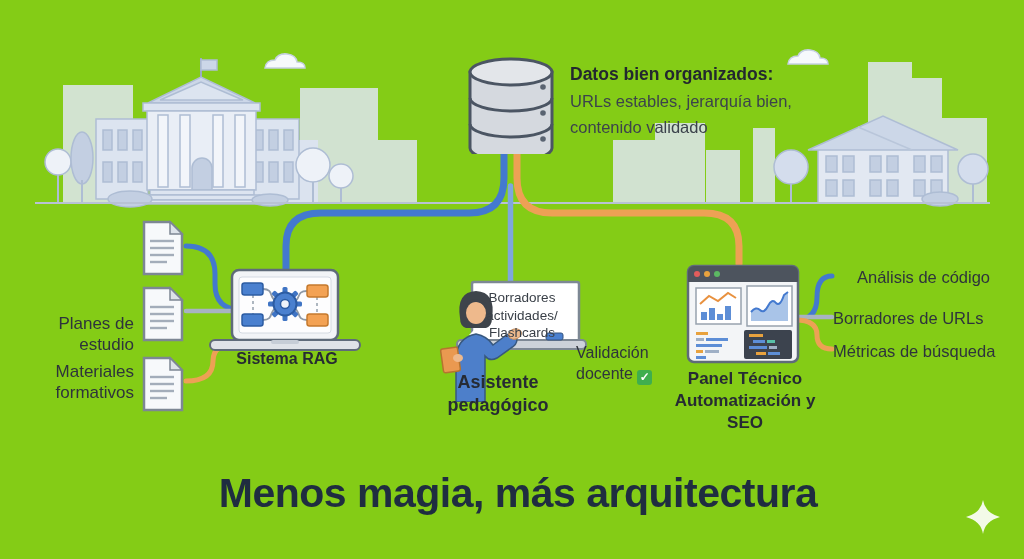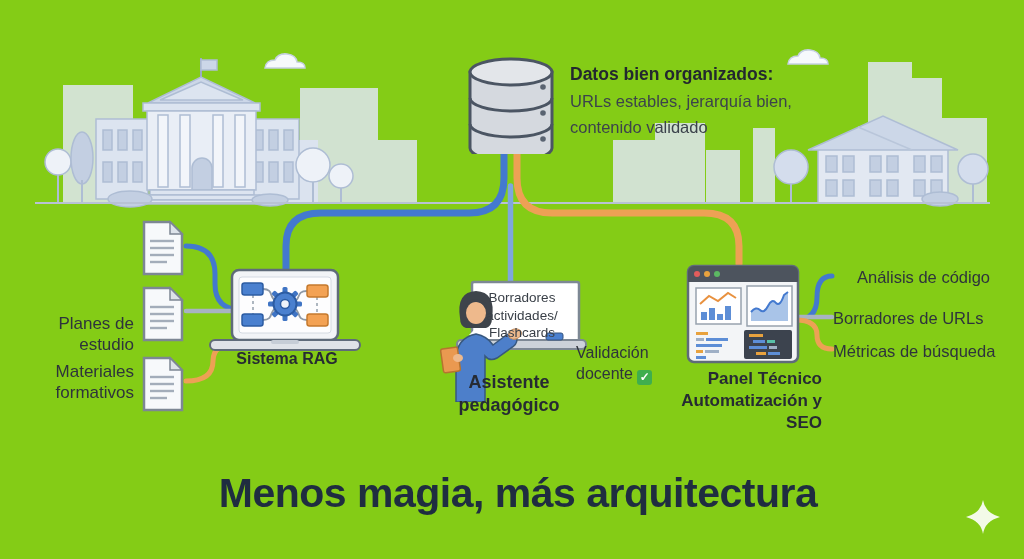--- a/index.html
+++ b/index.html
@@ -6,25 +6,25 @@
   .stage{position:relative;width:1024px;height:559px;background:#84cc16;overflow:hidden;
          font-family:"Liberation Sans",sans-serif;color:#2e343c;}
   .abs{position:absolute;}
   .txt{line-height:1.25;}
   .db-note{left:570px;top:60px;width:270px;font-size:16.5px;color:#3c434c;line-height:1.6;}
   .db-note .head{font-weight:700;font-size:17.5px;color:#23282f;}
   .src-label{left:28px;width:106px;text-align:right;font-size:17px;color:#2e343c;}
   .src1{top:227px;} .src2{top:291px;margin-top:22px;} .src3{top:361px;}
   .rag-label{left:212px;top:349px;width:150px;text-align:center;font-weight:700;font-size:16px;color:#262b33;}
   .board-text{left:471px;top:289px;width:102px;text-align:center;font-size:13.5px;color:#3a4048;line-height:1.3;}
-  .assistant-label{left:443px;top:371px;width:132px;text-align:center;font-weight:700;font-size:18px;color:#262b33;line-height:1.25;}
+  .assistant-label{left:432px;top:371px;width:132px;text-align:center;font-weight:700;font-size:18px;color:#262b33;line-height:1.25;}
   .validation{left:549px;top:343px;width:100px;font-size:16px;color:#2e343c;line-height:1.3;margin-left:27px;}
   .check{display:inline-block;width:15px;height:15px;background:#3fae4e;border-radius:3px;color:#fff;
          font-size:12px;font-weight:700;text-align:center;line-height:15px;vertical-align:-2px;}
-  .panel-label{left:668px;top:368px;width:154px;text-align:right;font-weight:700;font-size:17px;color:#262b33;line-height:1.3;}
+  .panel-label{left:668px;top:368px;width:154px;text-align:center;font-weight:700;font-size:17px;color:#262b33;line-height:1.3;}
   .out-label{left:833px;width:180px;font-size:16.5px;color:#2e343c;}
   .out1{top:267px;margin-left:24px;} .out2{top:308px;} .out3{top:341px;}
   .main-title{left:12px;right:0;top:470px;text-align:center;font-weight:700;font-size:41px;
               letter-spacing:-0.5px;color:#1f2d40;}
 </style>
 </head>
 <body>
 
 <div class="stage">
 

